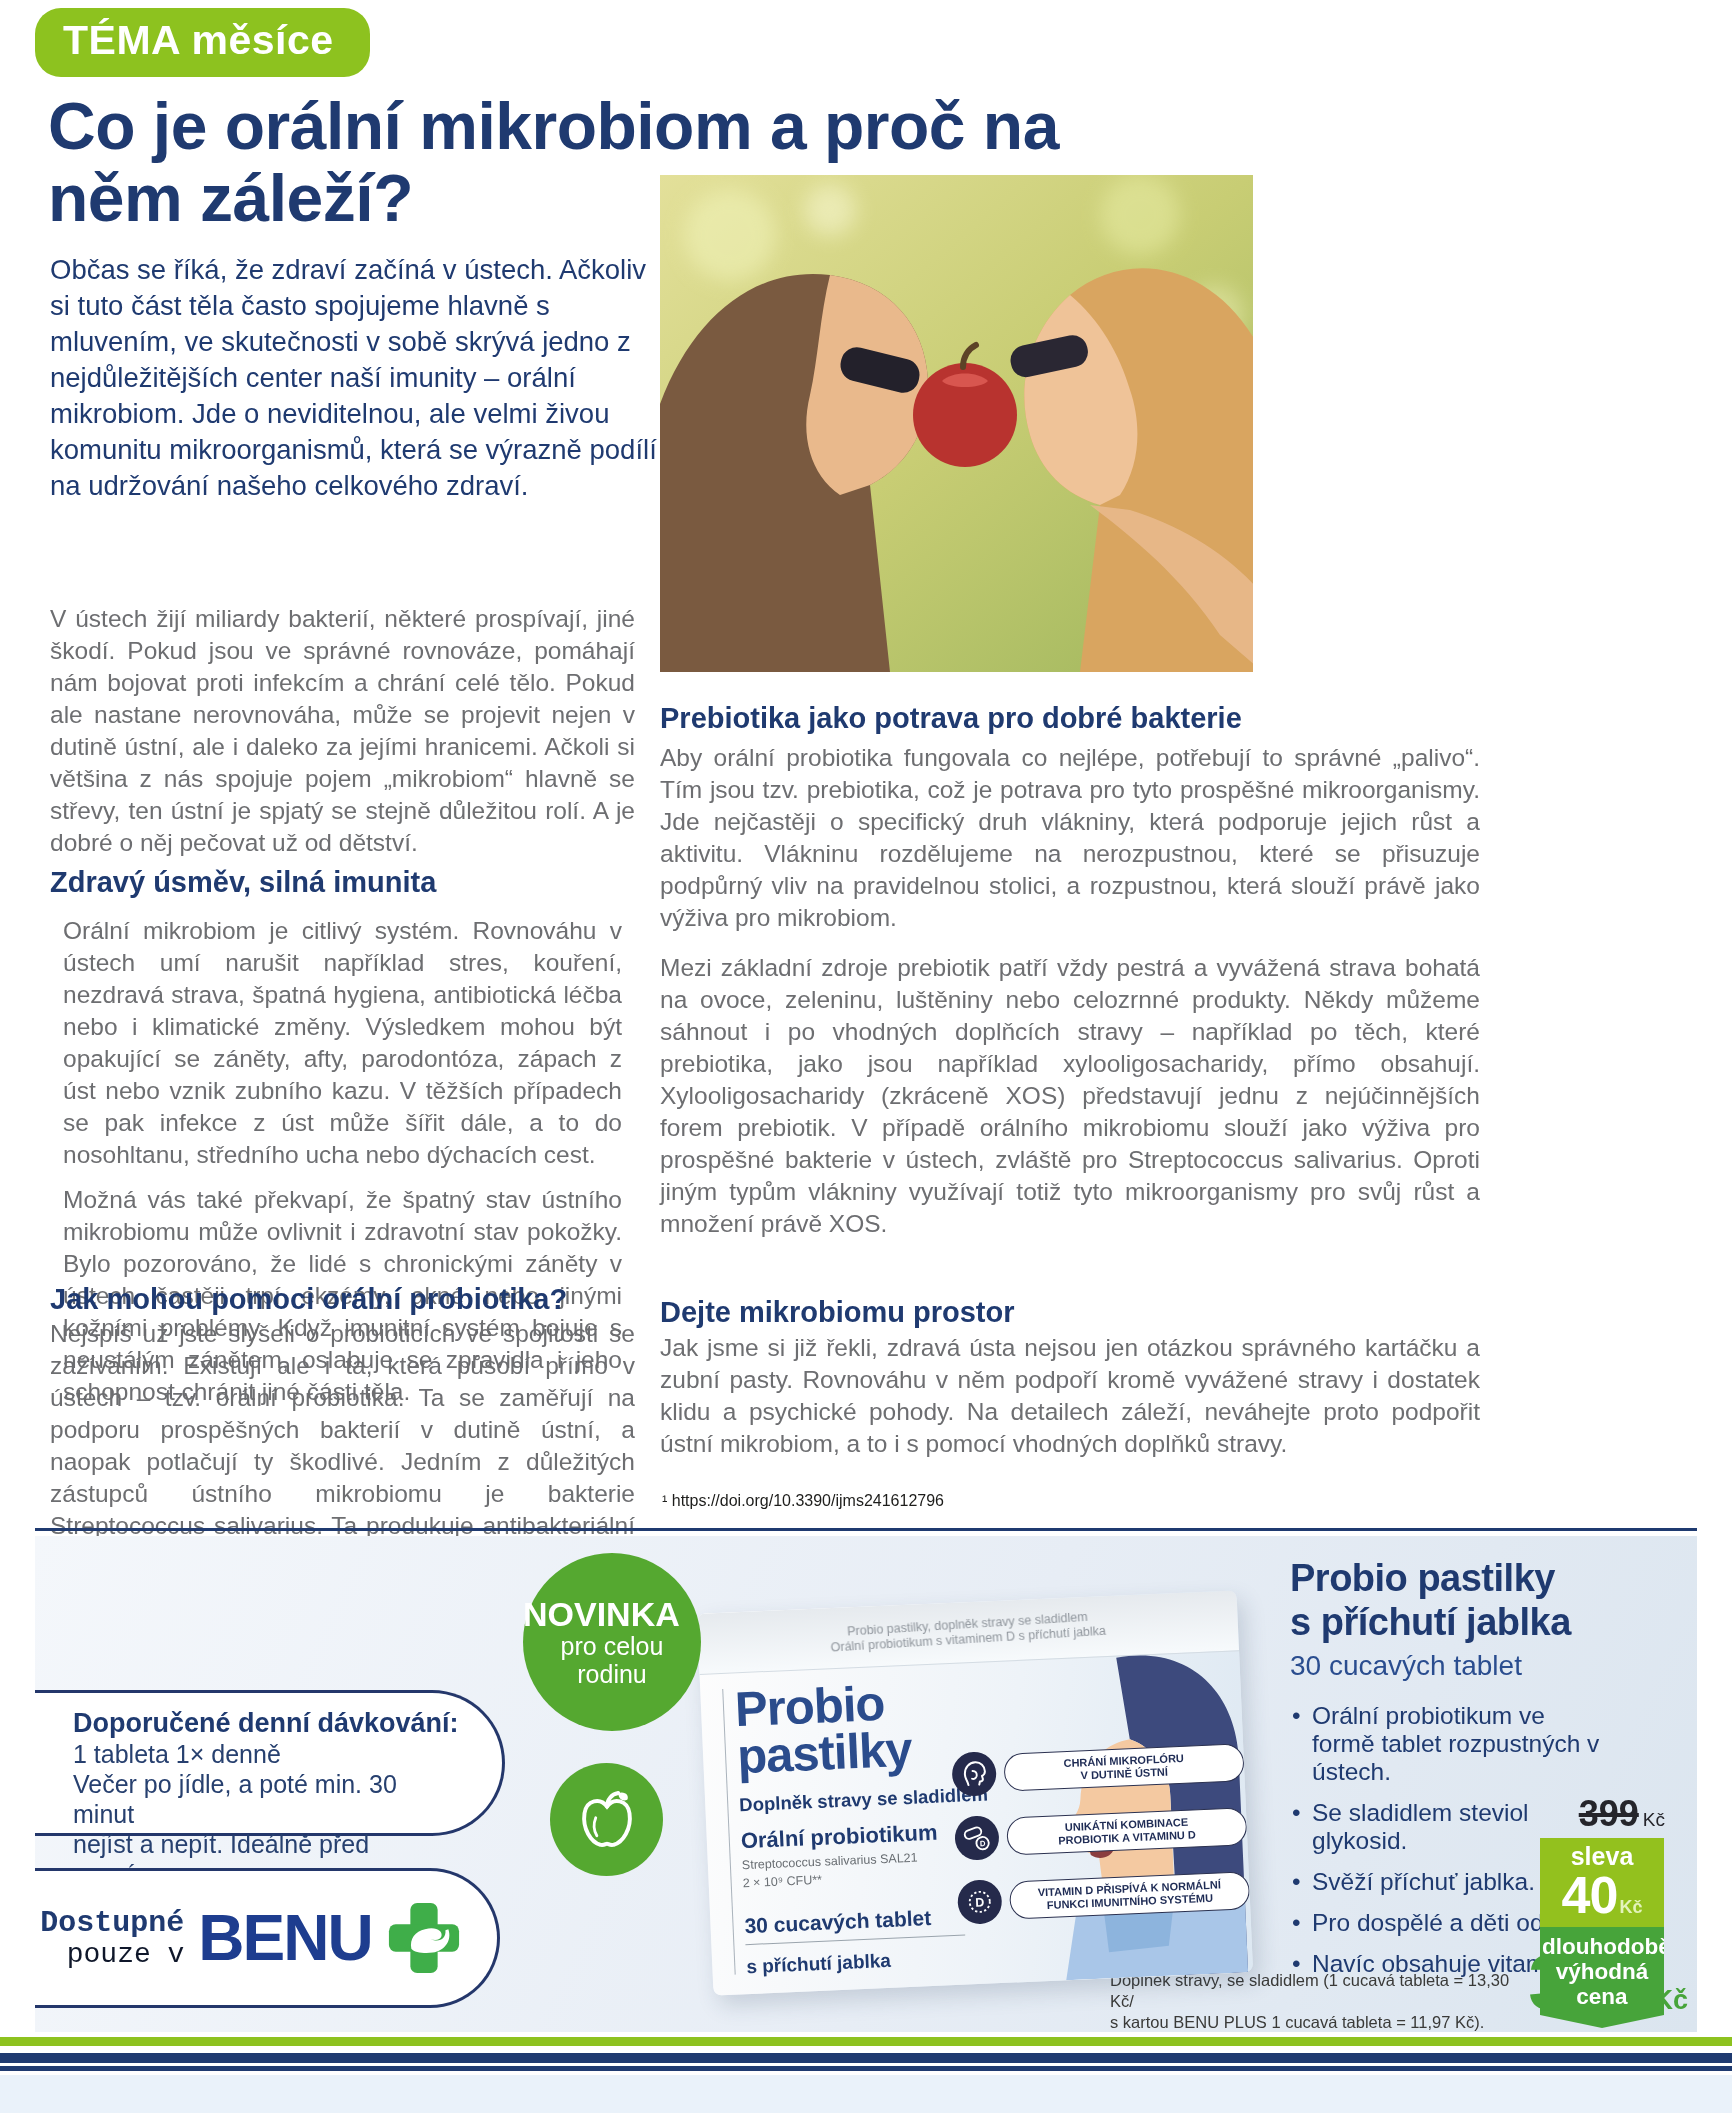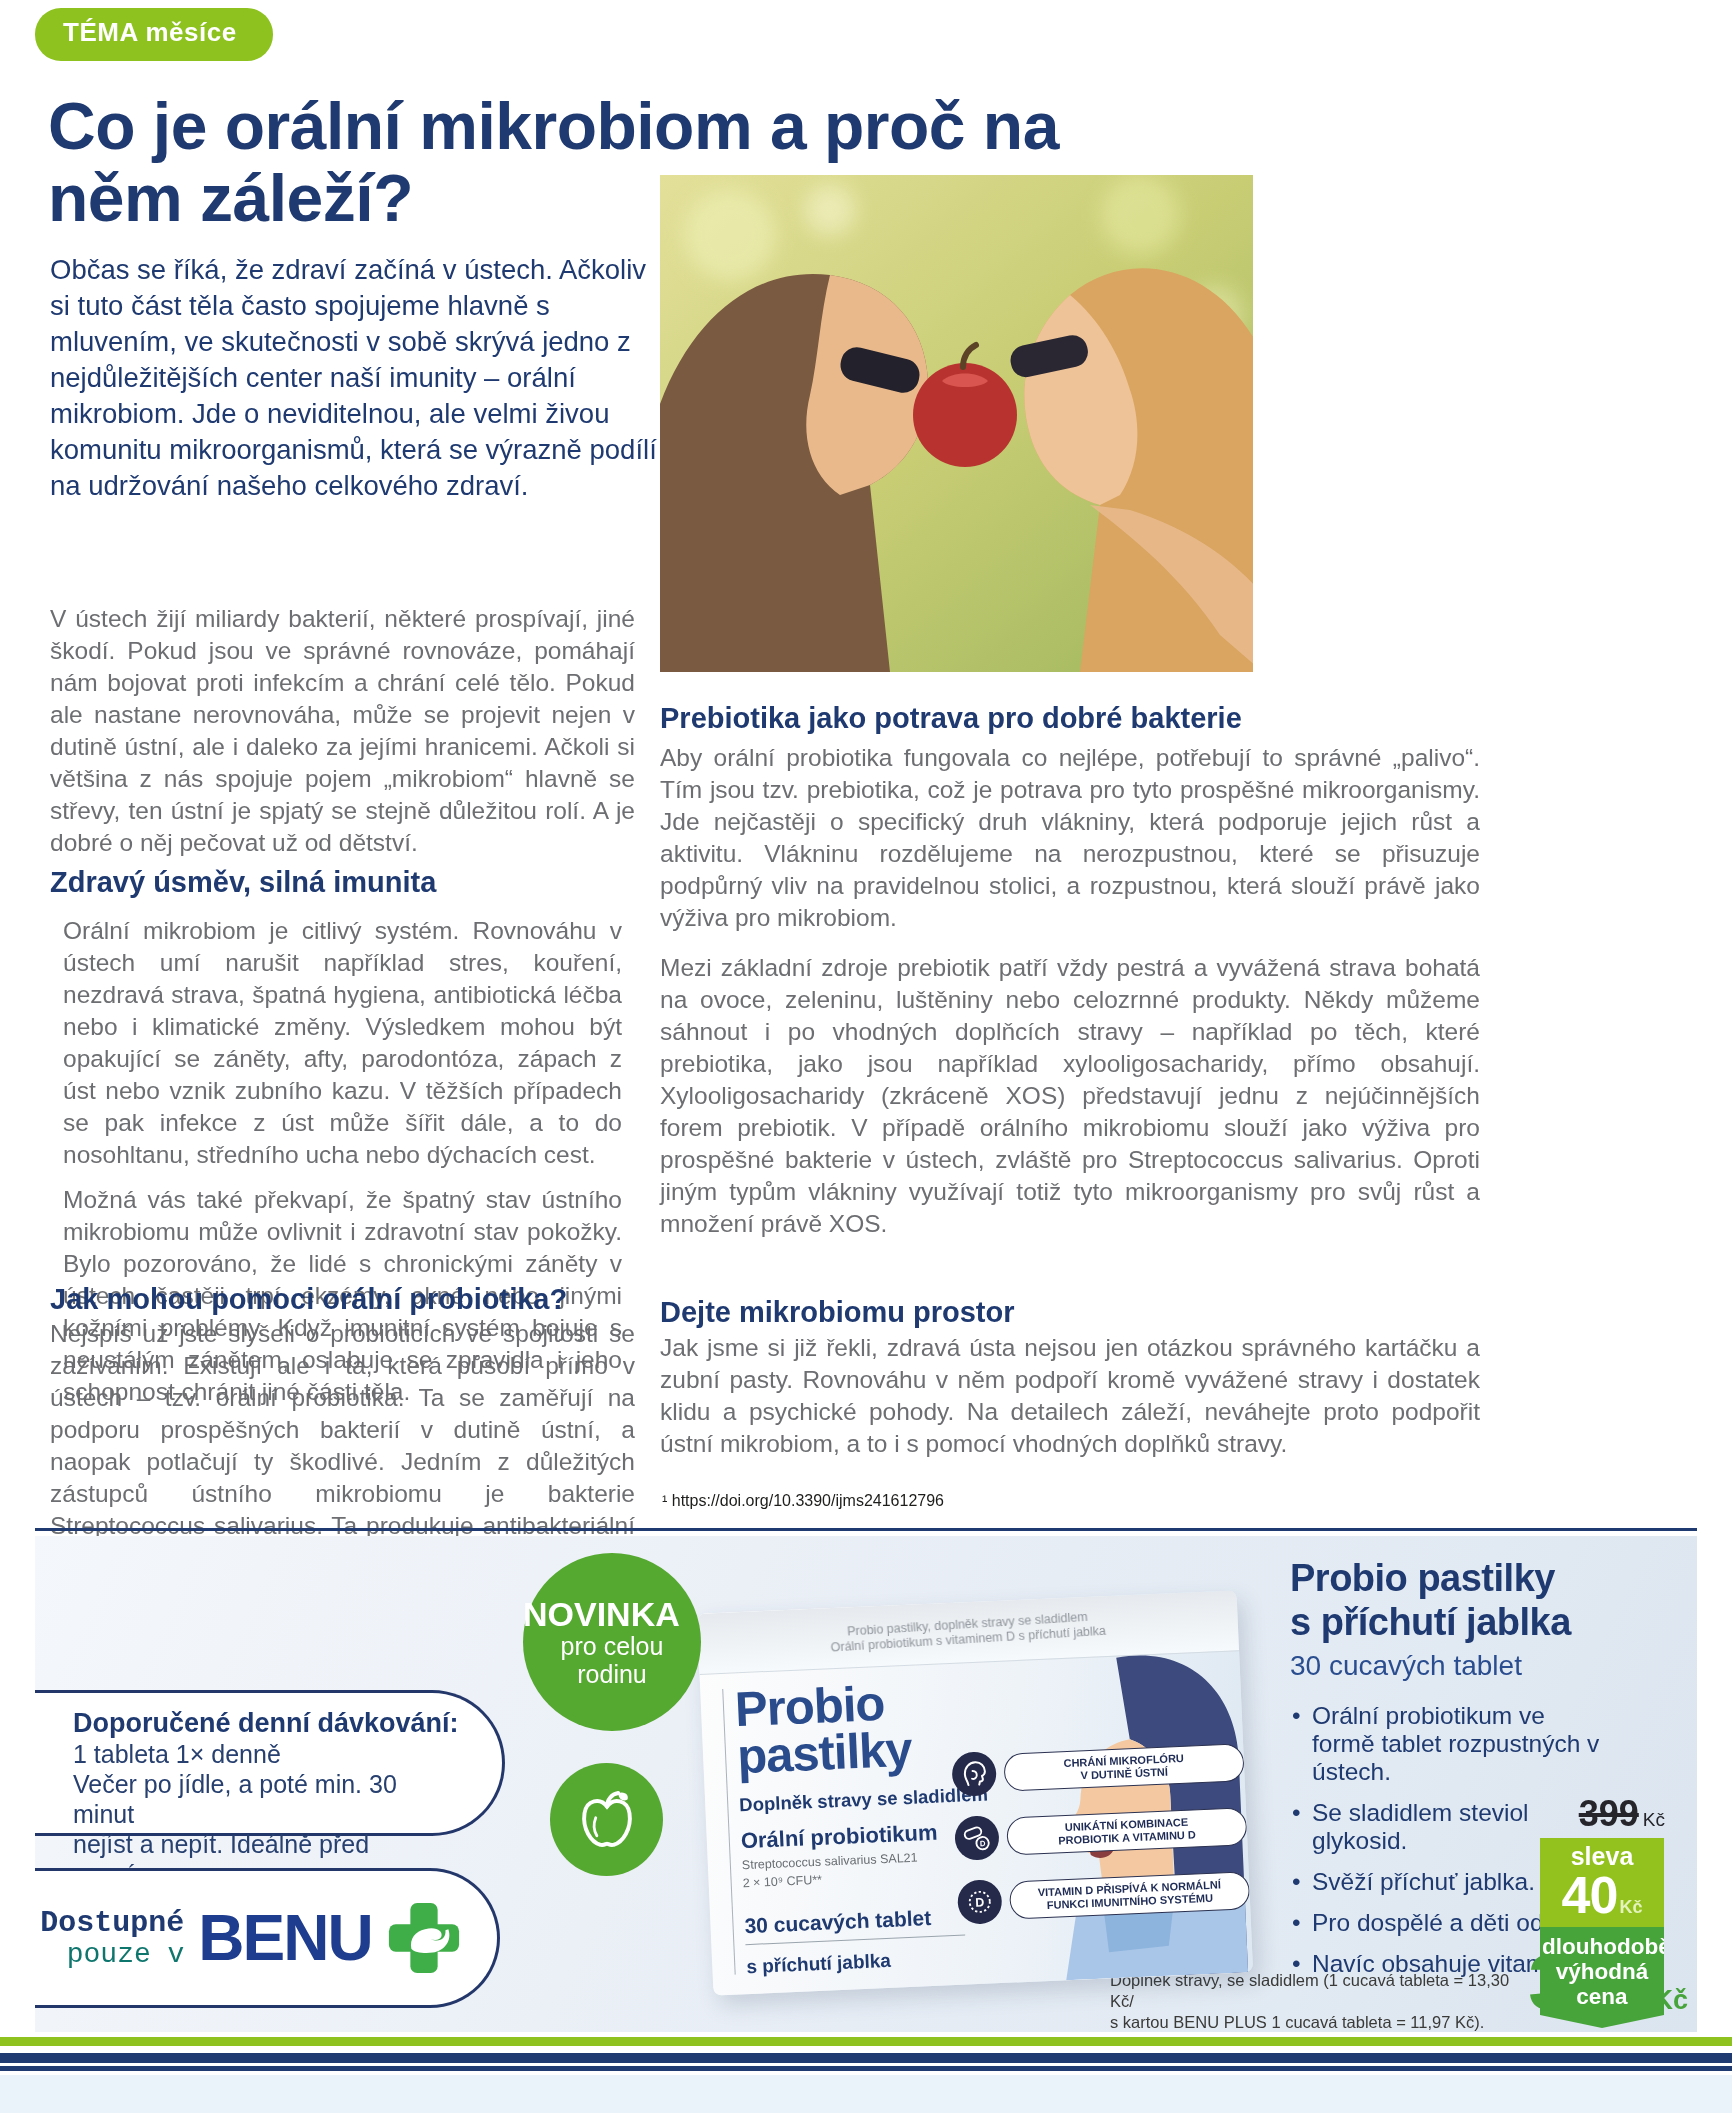--- a/index.html
+++ b/index.html
@@ -2,21 +2,21 @@
 <html lang="cs"><head>
 <meta charset="utf-8">
 <style>
   html,body{margin:0;padding:0;background:#fff;}
   .page{position:relative;width:1732px;height:2113px;background:#ffffff;
         font-family:"Liberation Sans",sans-serif;overflow:hidden;}
   .abs{position:absolute;}
 
   
   .tema-badge{left:35px;top:8px;background:#8dc21f;color:#fff;font-weight:700;
-    font-size:26px;padding:9px 36px 13px 28px;border-radius:26px;letter-spacing:.5px;}
+    font-size:41px;padding:9px 36px 13px 28px;border-radius:26px;letter-spacing:.5px;}
 
   
   .headline{left:48px;top:90px;width:1250px;color:#1f3a70;font-weight:700;
     font-size:66px;line-height:72px;letter-spacing:-.5px;}
 
   
   .intro{left:50px;top:252px;width:620px;color:#1f3a70;font-size:27.5px;
     line-height:36px;font-weight:500;}
 
   
@@ -38,21 +38,21 @@
   
   .bubble{background:#fff;border:3px solid #24376b;border-left:none;
     border-radius:0 84px 84px 0;}
   .bubble-dosage{left:35px;top:1690px;width:470px;height:146px;padding:14px 40px 0 38px;box-sizing:border-box;}
   .bubble-dosage .t{color:#1f3a70;font-weight:700;font-size:27px;line-height:32px;}
   .bubble-dosage .l{color:#27406f;font-size:25px;line-height:30px;}
   .bubble-benu{left:35px;top:1868px;width:465px;height:140px;display:flex;align-items:center;
     justify-content:center;gap:14px;box-sizing:border-box;padding-right:30px;}
   .avail{display:flex;flex-direction:column;align-items:flex-end;line-height:1;font-family:Liberation Mono, monospace;}
   .avail .w1{color:#1f3a70;font-weight:700;font-size:30px;}
-  .avail .w2{color:#0f766e;font-size:28px;margin-top:3px;}
+  .avail .w2{color:#0f172a;font-size:28px;margin-top:3px;}
   .benu-word{color:#1e3d8f;font-weight:800;font-size:64px;letter-spacing:-2px;line-height:1;}
   .benu-cross{width:76px;height:76px;}
 
   
   .novinka{left:523px;top:1553px;width:178px;height:178px;border-radius:50%;
     background:#55a830;color:#fff;display:flex;flex-direction:column;align-items:flex-start;
     justify-content:center;text-align:center;z-index:5;}
   .novinka .n1{font-weight:800;font-size:34px;line-height:36px;}
   .novinka .n2{font-size:25px;line-height:28px;}
   .apple-circle{left:550px;top:1763px;width:113px;height:113px;border-radius:50%;

